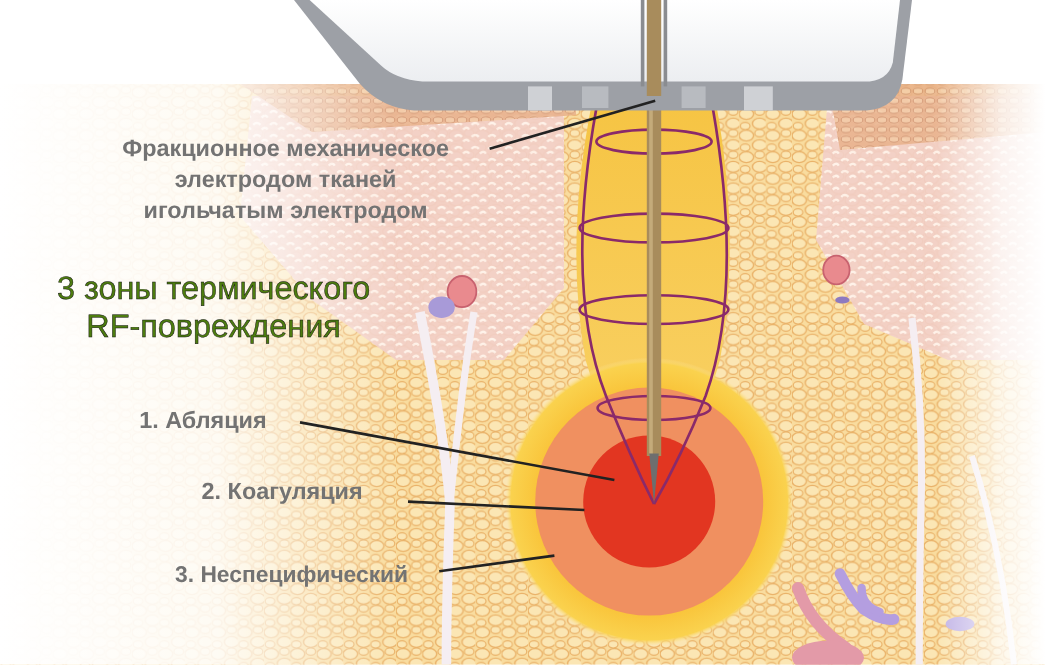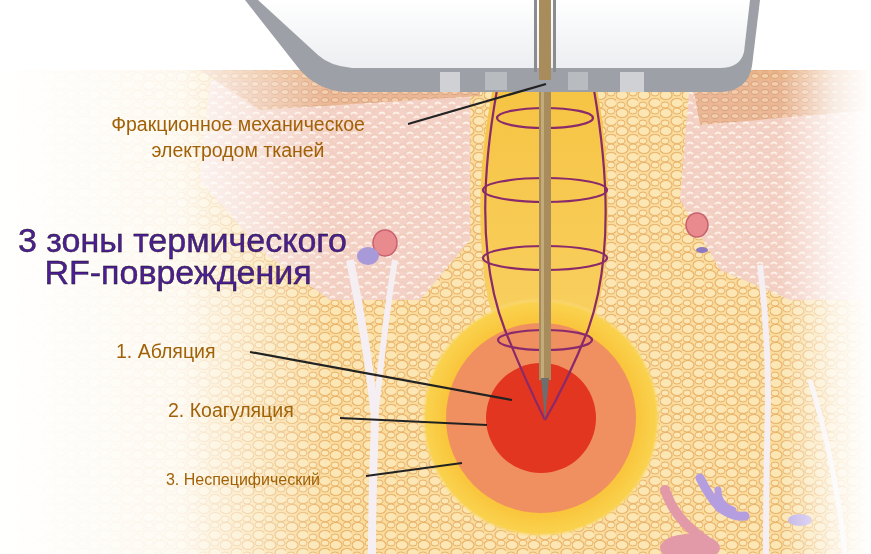--- a/index.html
+++ b/index.html
@@ -1,23 +1,23 @@
 <!DOCTYPE html>
 <html><head>
 <meta charset="utf-8">
 <style>
   html, body { margin: 0; padding: 0; }
   body { width: 871px; height: 554px; overflow: hidden; background: #ffffff; position: relative; font-family: "Liberation Sans", "DejaVu Sans", sans-serif; }
   #scene { position: absolute; left: 0; top: 0; width: 871px; height: 554px; }
-  .label { position: absolute; color: #a16207; font-weight: normal; text-align: center; line-height: 1.2; white-space: nowrap; }
+  .label { position: absolute; color: #737373; font-weight: bold; text-align: center; line-height: 1.2; white-space: nowrap; }
   .lbl-mech { left: 68px; top: 111px; width: 340px; font-size: 19.5px; line-height: 26px; }
-  .lbl-title { left: 18px; top: 224px; width: 320px; font-size: 34px; font-weight: normal; line-height: 32px; color: #4c1d95; -webkit-text-stroke: 0.4px #111; }
+  .lbl-title { left: 18px; top: 224px; width: 320px; font-size: 27px; font-weight: normal; line-height: 32px; color: #4d7c0f; -webkit-text-stroke: 0.4px #111; }
   .lbl-z1 { left: 116px; top: 340px; font-size: 19.5px; text-align: right; }
   .lbl-z2 { left: 168px; top: 399px; font-size: 19.5px; text-align: right; }
-  .lbl-z3 { left: 118px; top: 467px; width: 250px; font-size: 16px; line-height: 26px; }
+  .lbl-z3 { left: 118px; top: 467px; width: 250px; font-size: 19px; line-height: 26px; }
 </style>
 </head>
 <body>
 
 <svg id="scene" width="871" height="554" viewBox="0 0 871 554" xmlns="http://www.w3.org/2000/svg">
   <defs>
     <pattern id="fatcells" width="22" height="18" patternUnits="userSpaceOnUse">
       <rect width="22" height="18" fill="#f9dc9e"></rect>
       <ellipse cx="6" cy="5" rx="6" ry="4.5" fill="#fbe6b4" stroke="#eab36a" stroke-width="1.2"></ellipse>
       <ellipse cx="17" cy="13" rx="6" ry="4.5" fill="#fbe6b4" stroke="#eab36a" stroke-width="1.2"></ellipse>
@@ -133,20 +133,21 @@
     <line x1="408" y1="124" x2="546" y2="84"></line>
     <line x1="250" y1="352" x2="512" y2="400"></line>
     <line x1="340" y1="418" x2="487" y2="425"></line>
     <line x1="366" y1="476" x2="462" y2="463"></line>
   </g>
 </svg>
 
 <div class="label lbl-mech">
   <div>Фракционное механическое</div>
   <div>электродом тканей</div>
+  <div>игольчатым электродом</div>
 </div>
 
 <div class="label lbl-title">
   <div>3 зоны термического</div>
   <div>RF-повреждения</div>
 </div>
 
 <div class="label lbl-z1">1. Абляция</div>
 <div class="label lbl-z2">2. Коагуляция</div>
 <div class="label lbl-z3">

